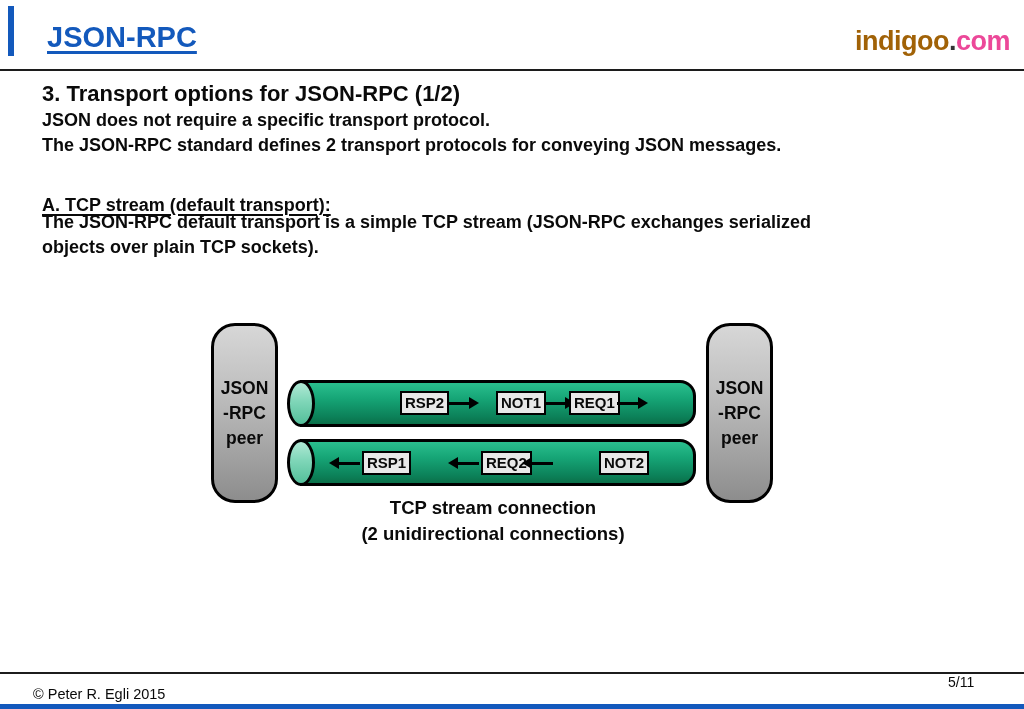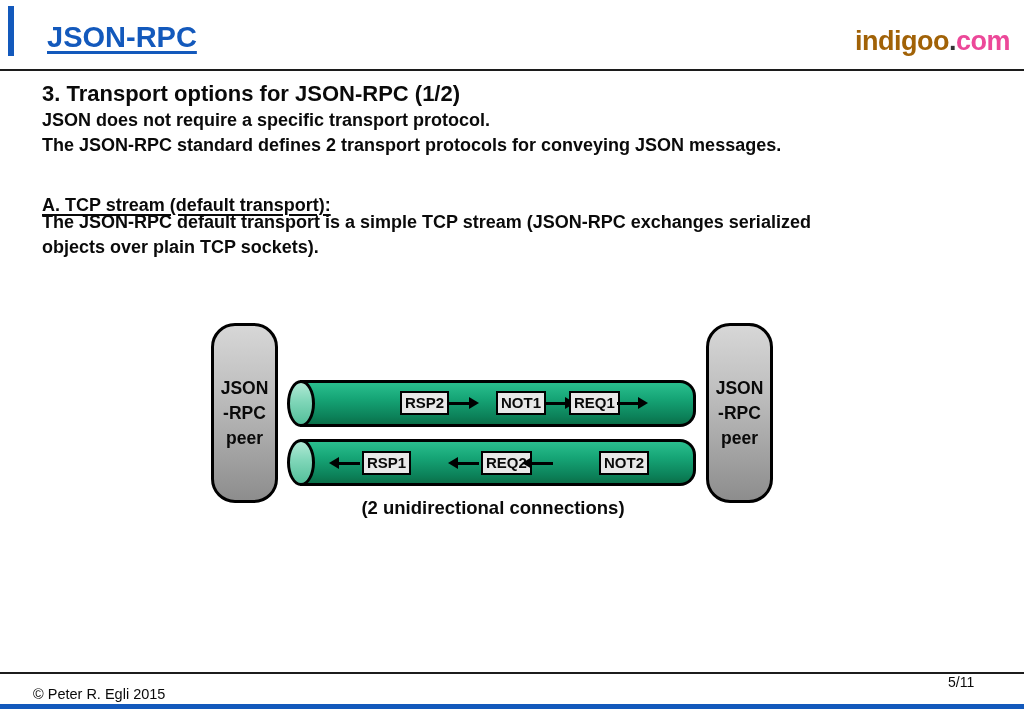--- a/index.html
+++ b/index.html
@@ -135,20 +135,21 @@
   <div class="abs pipe-body pipe-bot-body"></div>
   <div class="abs pipe-cap cap-bot"></div>
   <div class="abs arr arr-bot arr-l" style="left:338px;"></div>
   <div class="abs msg msg-row-bot" style="left:362px;">RSP1</div>
   <div class="abs arr arr-bot arr-l" style="left:457px;"></div>
   <div class="abs msg msg-row-bot" style="left:481px;">REQ2</div>
   <div class="abs arr arr-bot arr-l" style="left:531px;"></div>
   <div class="abs msg msg-row-bot" style="left:575px;margin-left:24px;">NOT2</div>
 
   <div class="abs caption">
+    <div>TCP stream connection</div>
     <div>(2 unidirectional connections)</div>
   </div>
 
   <div class="abs rule ftr-rule"></div>
   <div class="abs copyright">© Peter R. Egli 2015</div>
   <div class="abs pagenum">5/11</div>
   <div class="abs revision">Rev. 1.60</div>
 
 </div>
 

